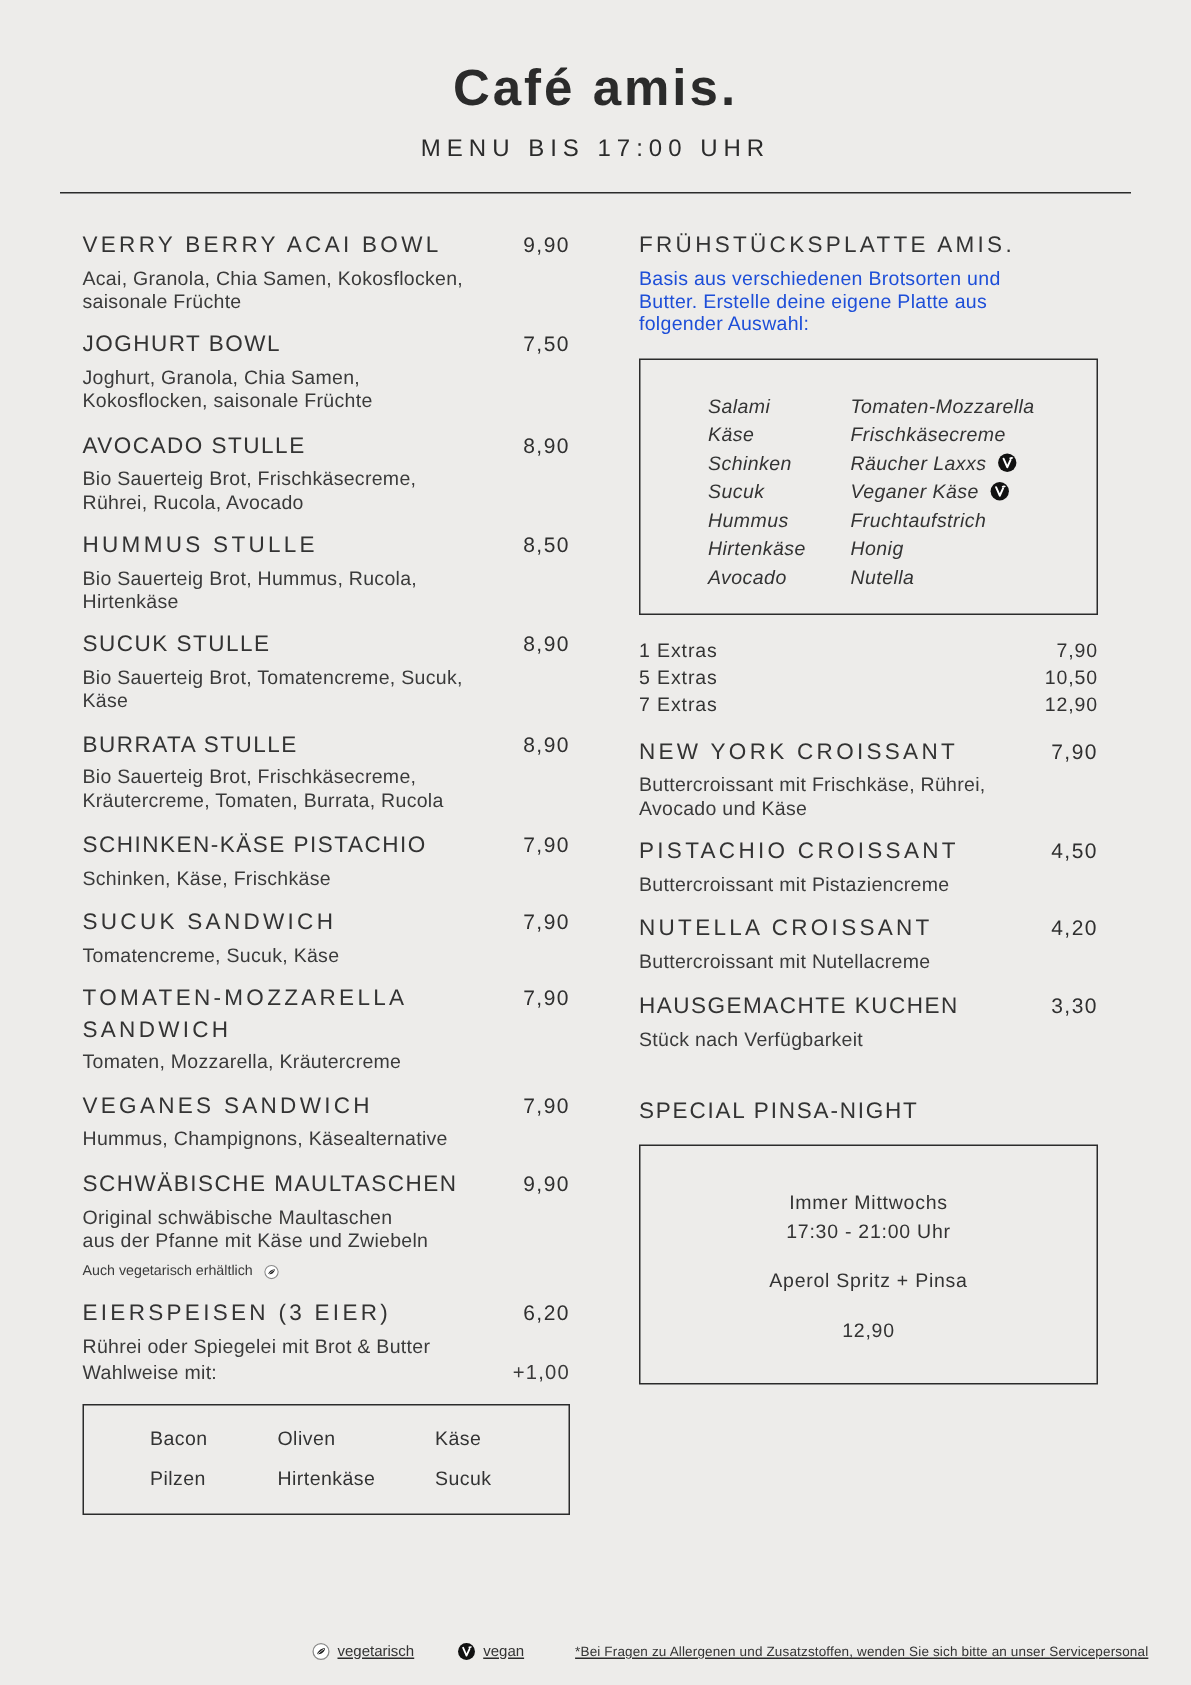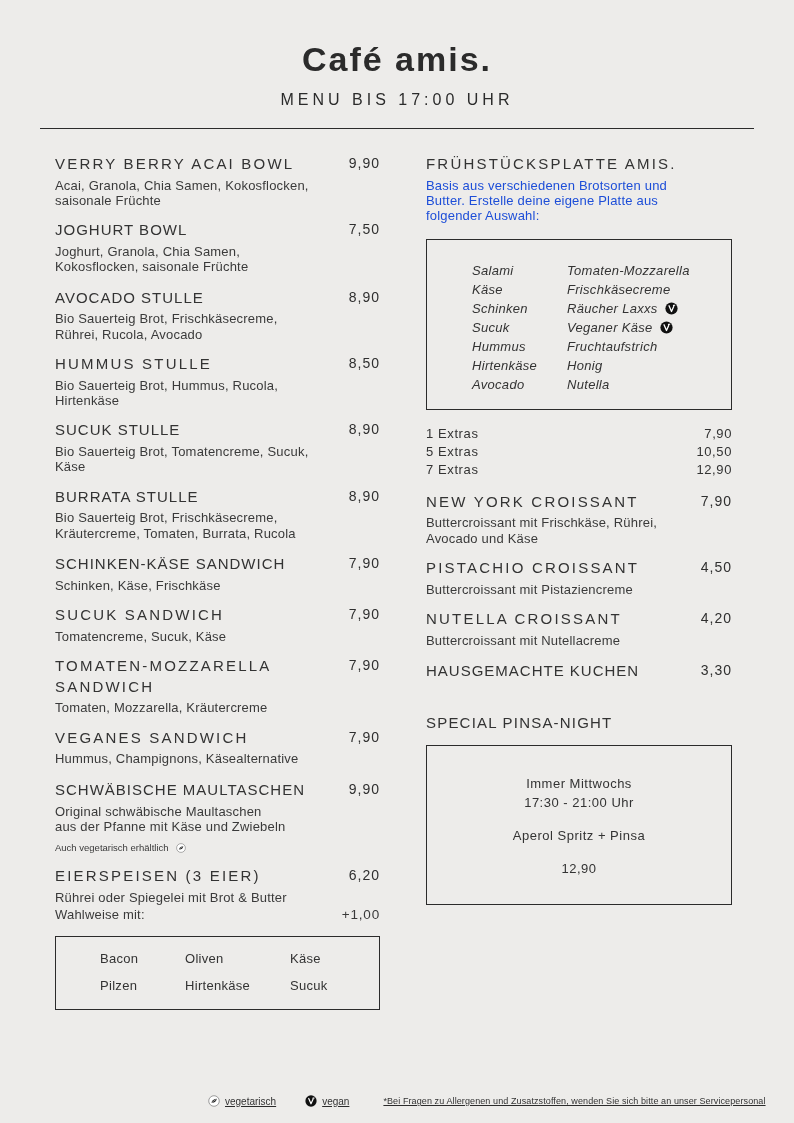--- a/index.html
+++ b/index.html
@@ -127,21 +127,21 @@
             <span class="item-title">BURRATA STULLE</span>
             <span class="item-price">8,90</span>
           </div>
           <div class="item-desc">
             <div>Bio Sauerteig Brot, Frischkäsecreme,</div>
             <div>Kräutercreme, Tomaten, Burrata, Rucola</div>
           </div>
         </div>
         <div class="item gap">
           <div class="item-head">
-            <span class="item-title">SCHINKEN-KÄSE SANDWICH</span>
+            <span class="item-title">SCHINKEN-KÄSE PISTACHIO</span>
             <span class="item-price">7,90</span>
           </div>
           <div class="item-desc">
             <div>Schinken, Käse, Frischkäse</div>
           </div>
         </div>
         <div class="item">
           <div class="item-head">
             <span class="item-title wide">SUCUK SANDWICH</span>
             <span class="item-price">7,90</span>
@@ -312,20 +312,23 @@
             <span class="item-price">4,20</span>
           </div>
           <div class="item-desc">
             <div>Buttercroissant mit Nutellacreme</div>
           </div>
         </div>
         <div class="item gap">
           <div class="item-head">
             <span class="item-title">HAUSGEMACHTE KUCHEN</span>
             <span class="item-price">3,30</span>
+          </div>
+          <div class="item-desc">
+            <div>Stück nach Verfügbarkeit</div>
           </div>
         </div>
       </div>
 
     <div class="special-heading">SPECIAL PINSA-NIGHT</div>
     <div class="box special-box" id="special-box">
         <div class="line">Immer Mittwochs</div>
         <div class="line">17:30 - 21:00 Uhr</div>
         <div class="spacer"></div>
         <div class="line">Aperol Spritz + Pinsa</div>

